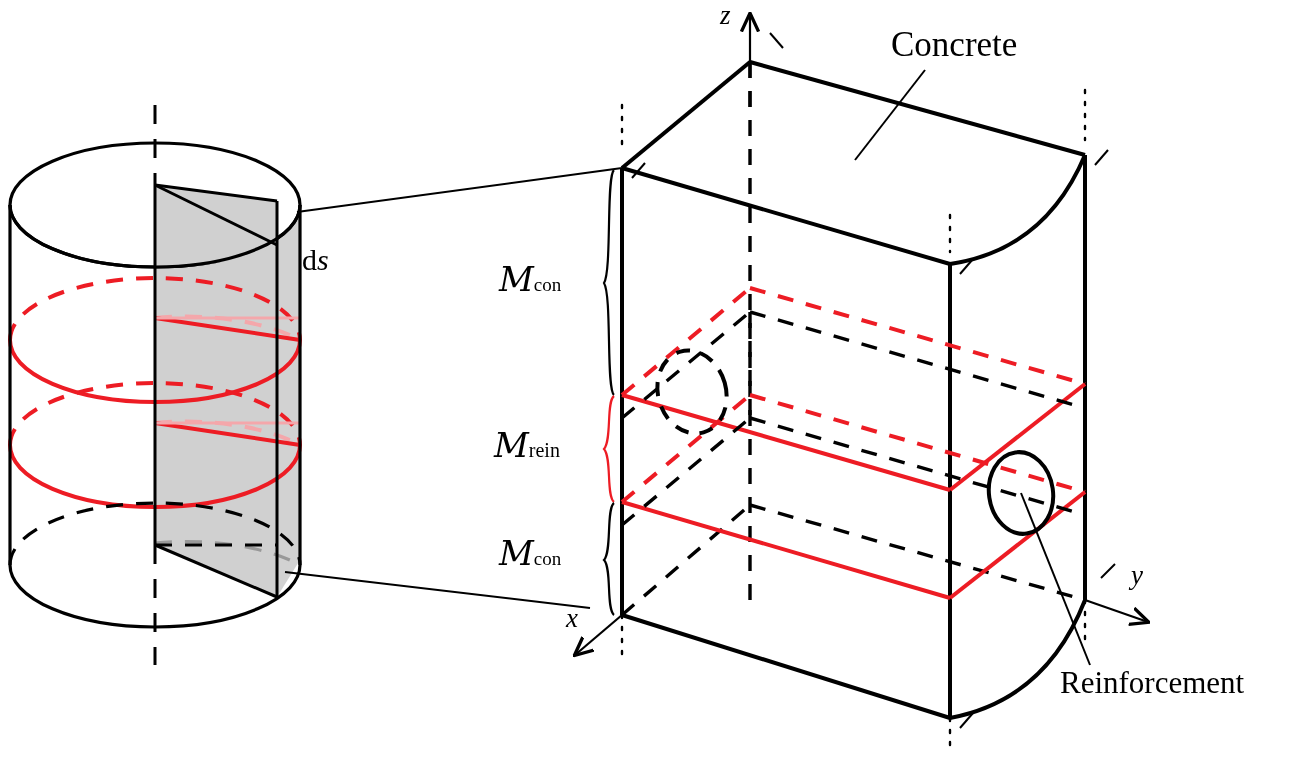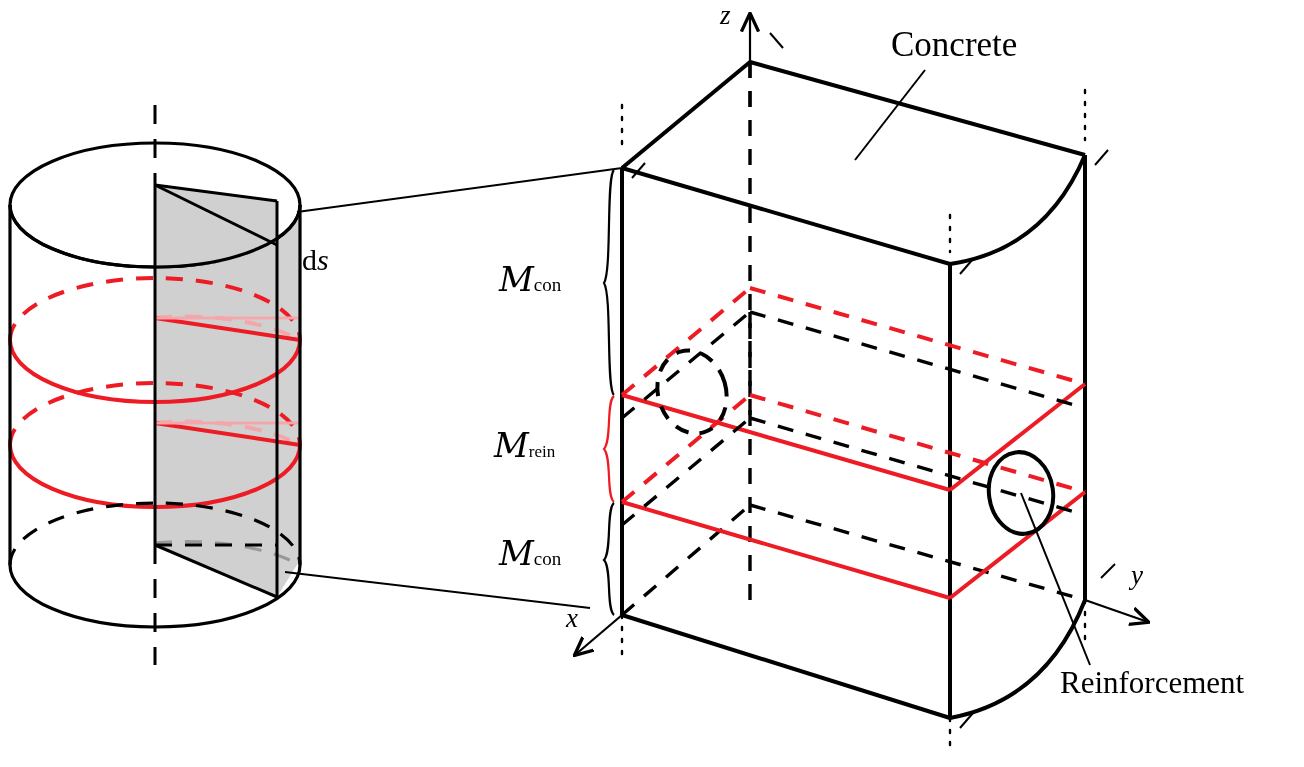--- a/index.html
+++ b/index.html
@@ -216,20 +216,20 @@
 
 <div class="lbl serif ital" style="left:566px;top:605px;font-size:27px;">x</div>
 
 <div class="lbl serif ital" style="left:1131px;top:562px;font-size:27px;">y</div>
 
 <div class="lbl" style="left:499px;top:262px;font-size:30px;">
   <span class="cal" style="font-size:34px;">M</span><span class="serif sub" style="font-size:19px;">con</span>
 </div>
 
 <div class="lbl" style="left:494px;top:428px;font-size:30px;">
-  <span class="cal" style="font-size:34px;">M</span><span class="serif sub" style="font-size:17px;">rein</span>
+  <span class="cal" style="font-size:34px;">M</span><span class="serif sub" style="font-size:20px;">rein</span>
 </div>
 
 <div class="lbl" style="left:499px;top:536px;font-size:30px;">
   <span class="cal" style="font-size:34px;">M</span><span class="serif sub" style="font-size:19px;">con</span>
 </div>
 
 </div>
 
 </body></html>

